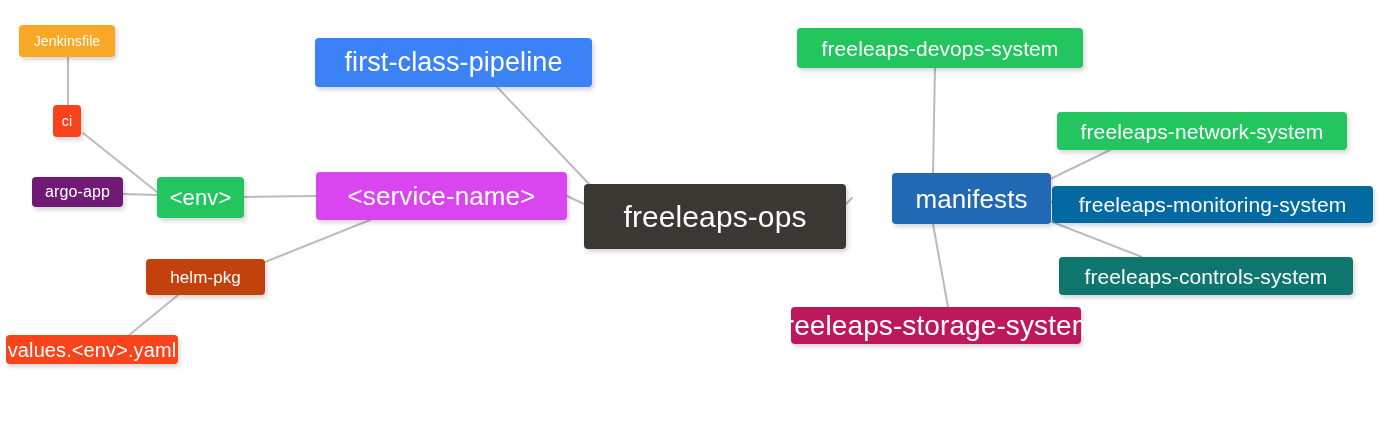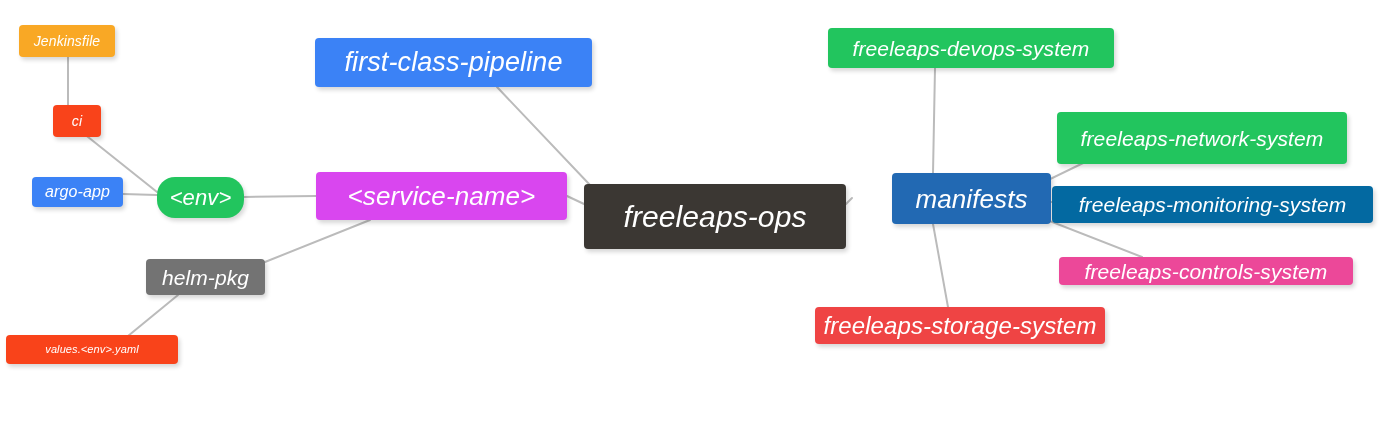--- a/index.html
+++ b/index.html
@@ -30,23 +30,22 @@
     position: absolute;
     display: flex;
     align-items: center;
     justify-content: center;
     box-sizing: border-box;
     border-radius: 4px;
     color: #ffffff;
     white-space: nowrap;
     line-height: 1;
     box-shadow: 2px 3px 4px rgba(0,0,0,0.16);
-    padding: 0 24px;
+    padding: 0 14px;
     letter-spacing: 0.1px;
-    font-style: italic;
   }
 </style>
 </head>
 <body>
 
 <div id="canvas">
   <svg id="edges" viewBox="0 0 1390 421" xmlns="http://www.w3.org/2000/svg">
       <line x1="584" y1="204" x2="567" y2="196" stroke="#bbbbbb" stroke-width="2" stroke-linecap="round"></line>
       <line x1="846" y1="204" x2="852" y2="198" stroke="#bbbbbb" stroke-width="2" stroke-linecap="round"></line>
       <line x1="590" y1="185" x2="497" y2="87" stroke="#bbbbbb" stroke-width="2" stroke-linecap="round"></line>
@@ -60,25 +59,25 @@
       <line x1="1011" y1="198" x2="1110" y2="150" stroke="#bbbbbb" stroke-width="2" stroke-linecap="round"></line>
       <line x1="1011" y1="201" x2="1052" y2="202" stroke="#bbbbbb" stroke-width="2" stroke-linecap="round"></line>
       <line x1="1011" y1="206" x2="1142" y2="257" stroke="#bbbbbb" stroke-width="2" stroke-linecap="round"></line>
       <line x1="933" y1="224" x2="948" y2="307" stroke="#bbbbbb" stroke-width="2" stroke-linecap="round"></line>
     </svg>
   <div id="nodes">
       <div class="node" style="left: 584px; top: 184px; width: 262px; height: 65px; background: rgb(59, 55, 51); font-size: 30px;">freeleaps-ops</div>
       <div class="node" style="left: 316px; top: 172px; width: 251px; height: 48px; background: #d946ef; font-size: 26px;">&lt;service-name&gt;</div>
       <div class="node" style="left: 852px; top: 173px; width: 159px; height: 51px; background: rgb(34, 105, 179); font-size: 26px; margin-left: 40px;">manifests</div>
       <div class="node" style="left: 315px; top: 38px; width: 277px; height: 49px; background: #3b82f6; font-size: 27px;">first-class-pipeline</div>
-      <div class="node" style="left: 157px; top: 177px; width: 87px; height: 41px; background: rgb(34, 197, 94); font-size: 22px; border-radius: 18px;">&lt;env&gt;</div>
-      <div class="node" style="left: 146px; top: 259px; width: 119px; height: 36px; background: #737373; font-size: 21px;">helm-pkg</div>
+      <div class="node" style="left: 157px; top: 177px; width: 87px; height: 41px; background: rgb(34, 197, 94); font-size: 22px;">&lt;env&gt;</div>
+      <div class="node" style="left: 146px; top: 259px; width: 119px; height: 36px; background: #c2410c; font-size: 17px;">helm-pkg</div>
       <div class="node" style="left: 53px; top: 105px; width: 24px; height: 32px; background: rgb(249, 67, 26); font-size: 14px;">ci</div>
       <div class="node" style="left: 19px; top: 25px; width: 96px; height: 32px; background: rgb(249, 168, 37); font-size: 14px;">Jenkinsfile</div>
-      <div class="node" style="left: 32px; top: 177px; width: 91px; height: 30px; background: #3b82f6; font-size: 16px;">argo-app</div>
-      <div class="node" style="left: 6px; top: 335px; width: 172px; height: 29px; background: rgb(249, 67, 26); font-size: 11px;">values.&lt;env&gt;.yaml</div>
-      <div class="node" style="left: 797px; top: 28px; width: 286px; height: 40px; background: rgb(34, 197, 94); font-size: 21px; margin-left: 31px;">freeleaps-devops-system</div>
-      <div class="node" style="left: 1057px; top: 112px; width: 290px; height: 52px; background: rgb(34, 197, 94); font-size: 21px;">freeleaps-network-system</div>
+      <div class="node" style="left: 32px; top: 177px; width: 91px; height: 30px; background: #701a75; font-size: 16px;">argo-app</div>
+      <div class="node" style="left: 6px; top: 335px; width: 172px; height: 29px; background: rgb(249, 67, 26); font-size: 20px;">values.&lt;env&gt;.yaml</div>
+      <div class="node" style="left: 797px; top: 28px; width: 286px; height: 40px; background: rgb(34, 197, 94); font-size: 21px;">freeleaps-devops-system</div>
+      <div class="node" style="left: 1057px; top: 112px; width: 290px; height: 38px; background: rgb(34, 197, 94); font-size: 21px;">freeleaps-network-system</div>
       <div class="node" style="left: 1052px; top: 186px; width: 321px; height: 37px; background: #0369a1; font-size: 21px;">freeleaps-monitoring-system</div>
-      <div class="node" style="left: 1059px; top: 257px; width: 294px; height: 28px; background: #ec4899; font-size: 21px;">freeleaps-controls-system</div>
-      <div class="node" style="left: 815px; top: 307px; width: 290px; height: 37px; background: #ef4444; font-size: 24px;">freeleaps-storage-system</div>
+      <div class="node" style="left: 1059px; top: 257px; width: 294px; height: 38px; background: #0f766e; font-size: 21px;">freeleaps-controls-system</div>
+      <div class="node" style="left: 791px; top: 307px; width: 290px; height: 37px; background: #be185d; font-size: 28px;">freeleaps-storage-system</div>
     </div>
 </div>
 
 </body></html>

